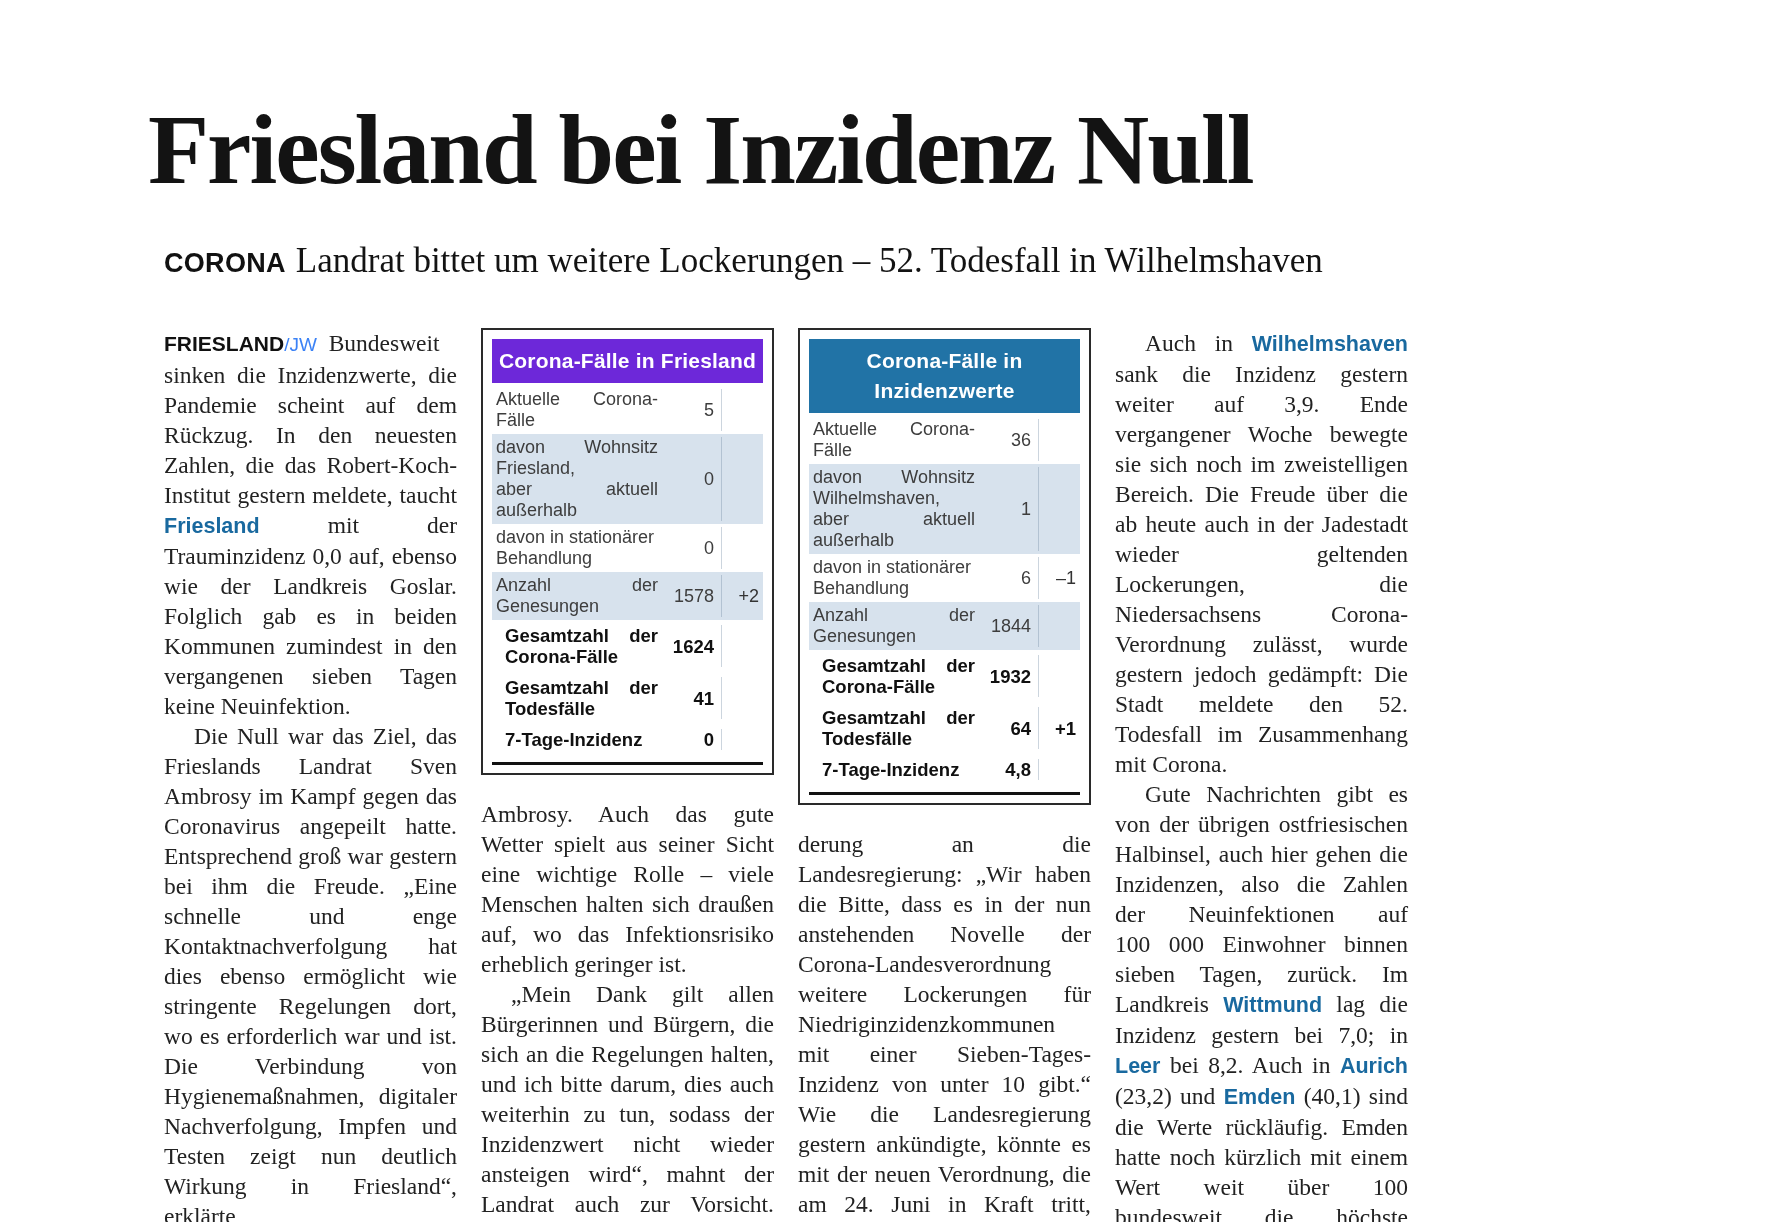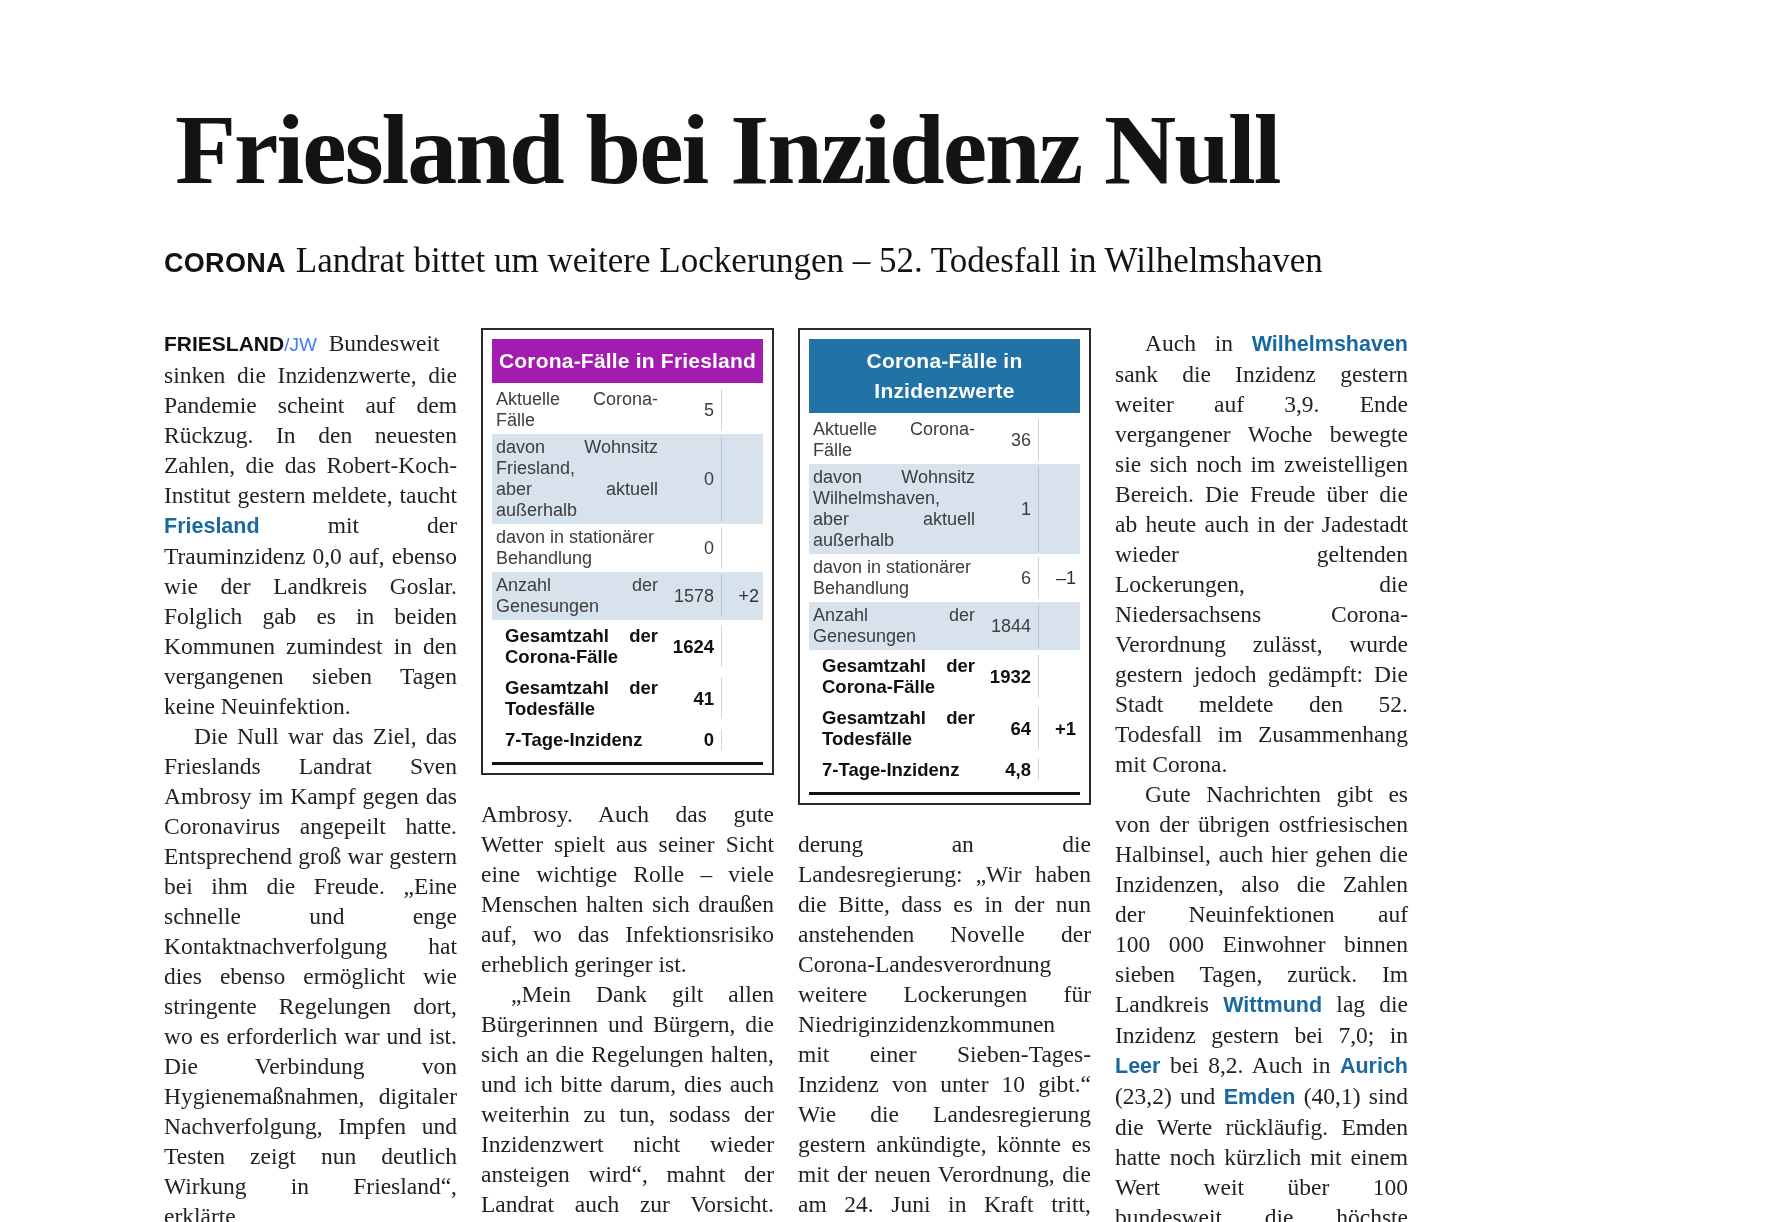--- a/index.html
+++ b/index.html
@@ -1,21 +1,21 @@
 <!DOCTYPE html>
 <html lang="de"><head>
 <meta charset="utf-8">
 <style>
   html,body { margin:0; padding:0; background:#ffffff; }
   .page {
     position:relative; width:1772px; height:1222px; background:#ffffff;
     font-family:"Liberation Serif", serif; color:#1e1e1e; overflow:hidden;
   }
   .headline {
-    position:absolute; left:175px; top:92px; width:1280px;
+    position:absolute; left:148px; top:92px; width:1280px;
     font-family:"Liberation Serif", serif; font-weight:bold;
     font-size:100px; letter-spacing:-2px; color:#131313; white-space:nowrap;
   }
   .subhead-row {
     position:absolute; left:164px; top:241px; width:1260px;
     font-size:35px; color:#131313; white-space:nowrap;
   }
   .kicker {
     font-family:"Liberation Sans", sans-serif; font-weight:bold;
     font-size:27px; letter-spacing:0.3px; color:#111; margin-right:10px;
@@ -79,21 +79,21 @@
 
   <div class="content">
 
     <div class="col">
         <p><span class="seg-kicker">FRIESLAND</span><span class="seg-kicker-light">/JW</span><span> Bundesweit sinken die Inzidenzwerte, die Pandemie scheint auf dem Rückzug. In den neuesten Zahlen, die das Robert-Koch-Institut gestern meldete, taucht </span><span class="seg-blue" style="color: rgb(25, 105, 159);">Friesland</span><span> mit der Trauminzidenz 0,0 auf, ebenso wie der Landkreis Goslar. Folglich gab es in beiden Kommunen zumindest in den vergangenen sieben Tagen keine Neuinfektion.</span></p>
         <p class="indent"><span>Die Null war das Ziel, das Frieslands Landrat Sven Ambrosy im Kampf gegen das Coronavirus angepeilt hatte. Entsprechend groß war gestern bei ihm die Freude. „Eine schnelle und enge Kontaktnachverfolgung hat dies ebenso ermöglicht wie stringente Regelungen dort, wo es erforderlich war und ist. Die Verbindung von Hygienemaßnahmen, digitaler Nachverfolgung, Impfen und Testen zeigt nun deutlich Wirkung in Friesland“, erklärte</span></p>
       </div>
 
     <div class="col">
       <div class="ctable">
-        <div class="t-header" style="background: #a21caf;">Corona-Fälle in Friesland</div>
+        <div class="t-header" style="background: #6d28d9;">Corona-Fälle in Friesland</div>
         <div class="t-body">
             <div class="trow">
               <div class="tlabel">Aktuelle Corona-Fälle</div>
               <div class="tvalue">5</div>
               <div class="tdelta"></div>
             </div>
             <div class="trow" style="background: rgb(215, 226, 237);">
               <div class="tlabel">davon Wohnsitz Friesland,
 aber aktuell außerhalb</div>
               <div class="tvalue">0</div>

